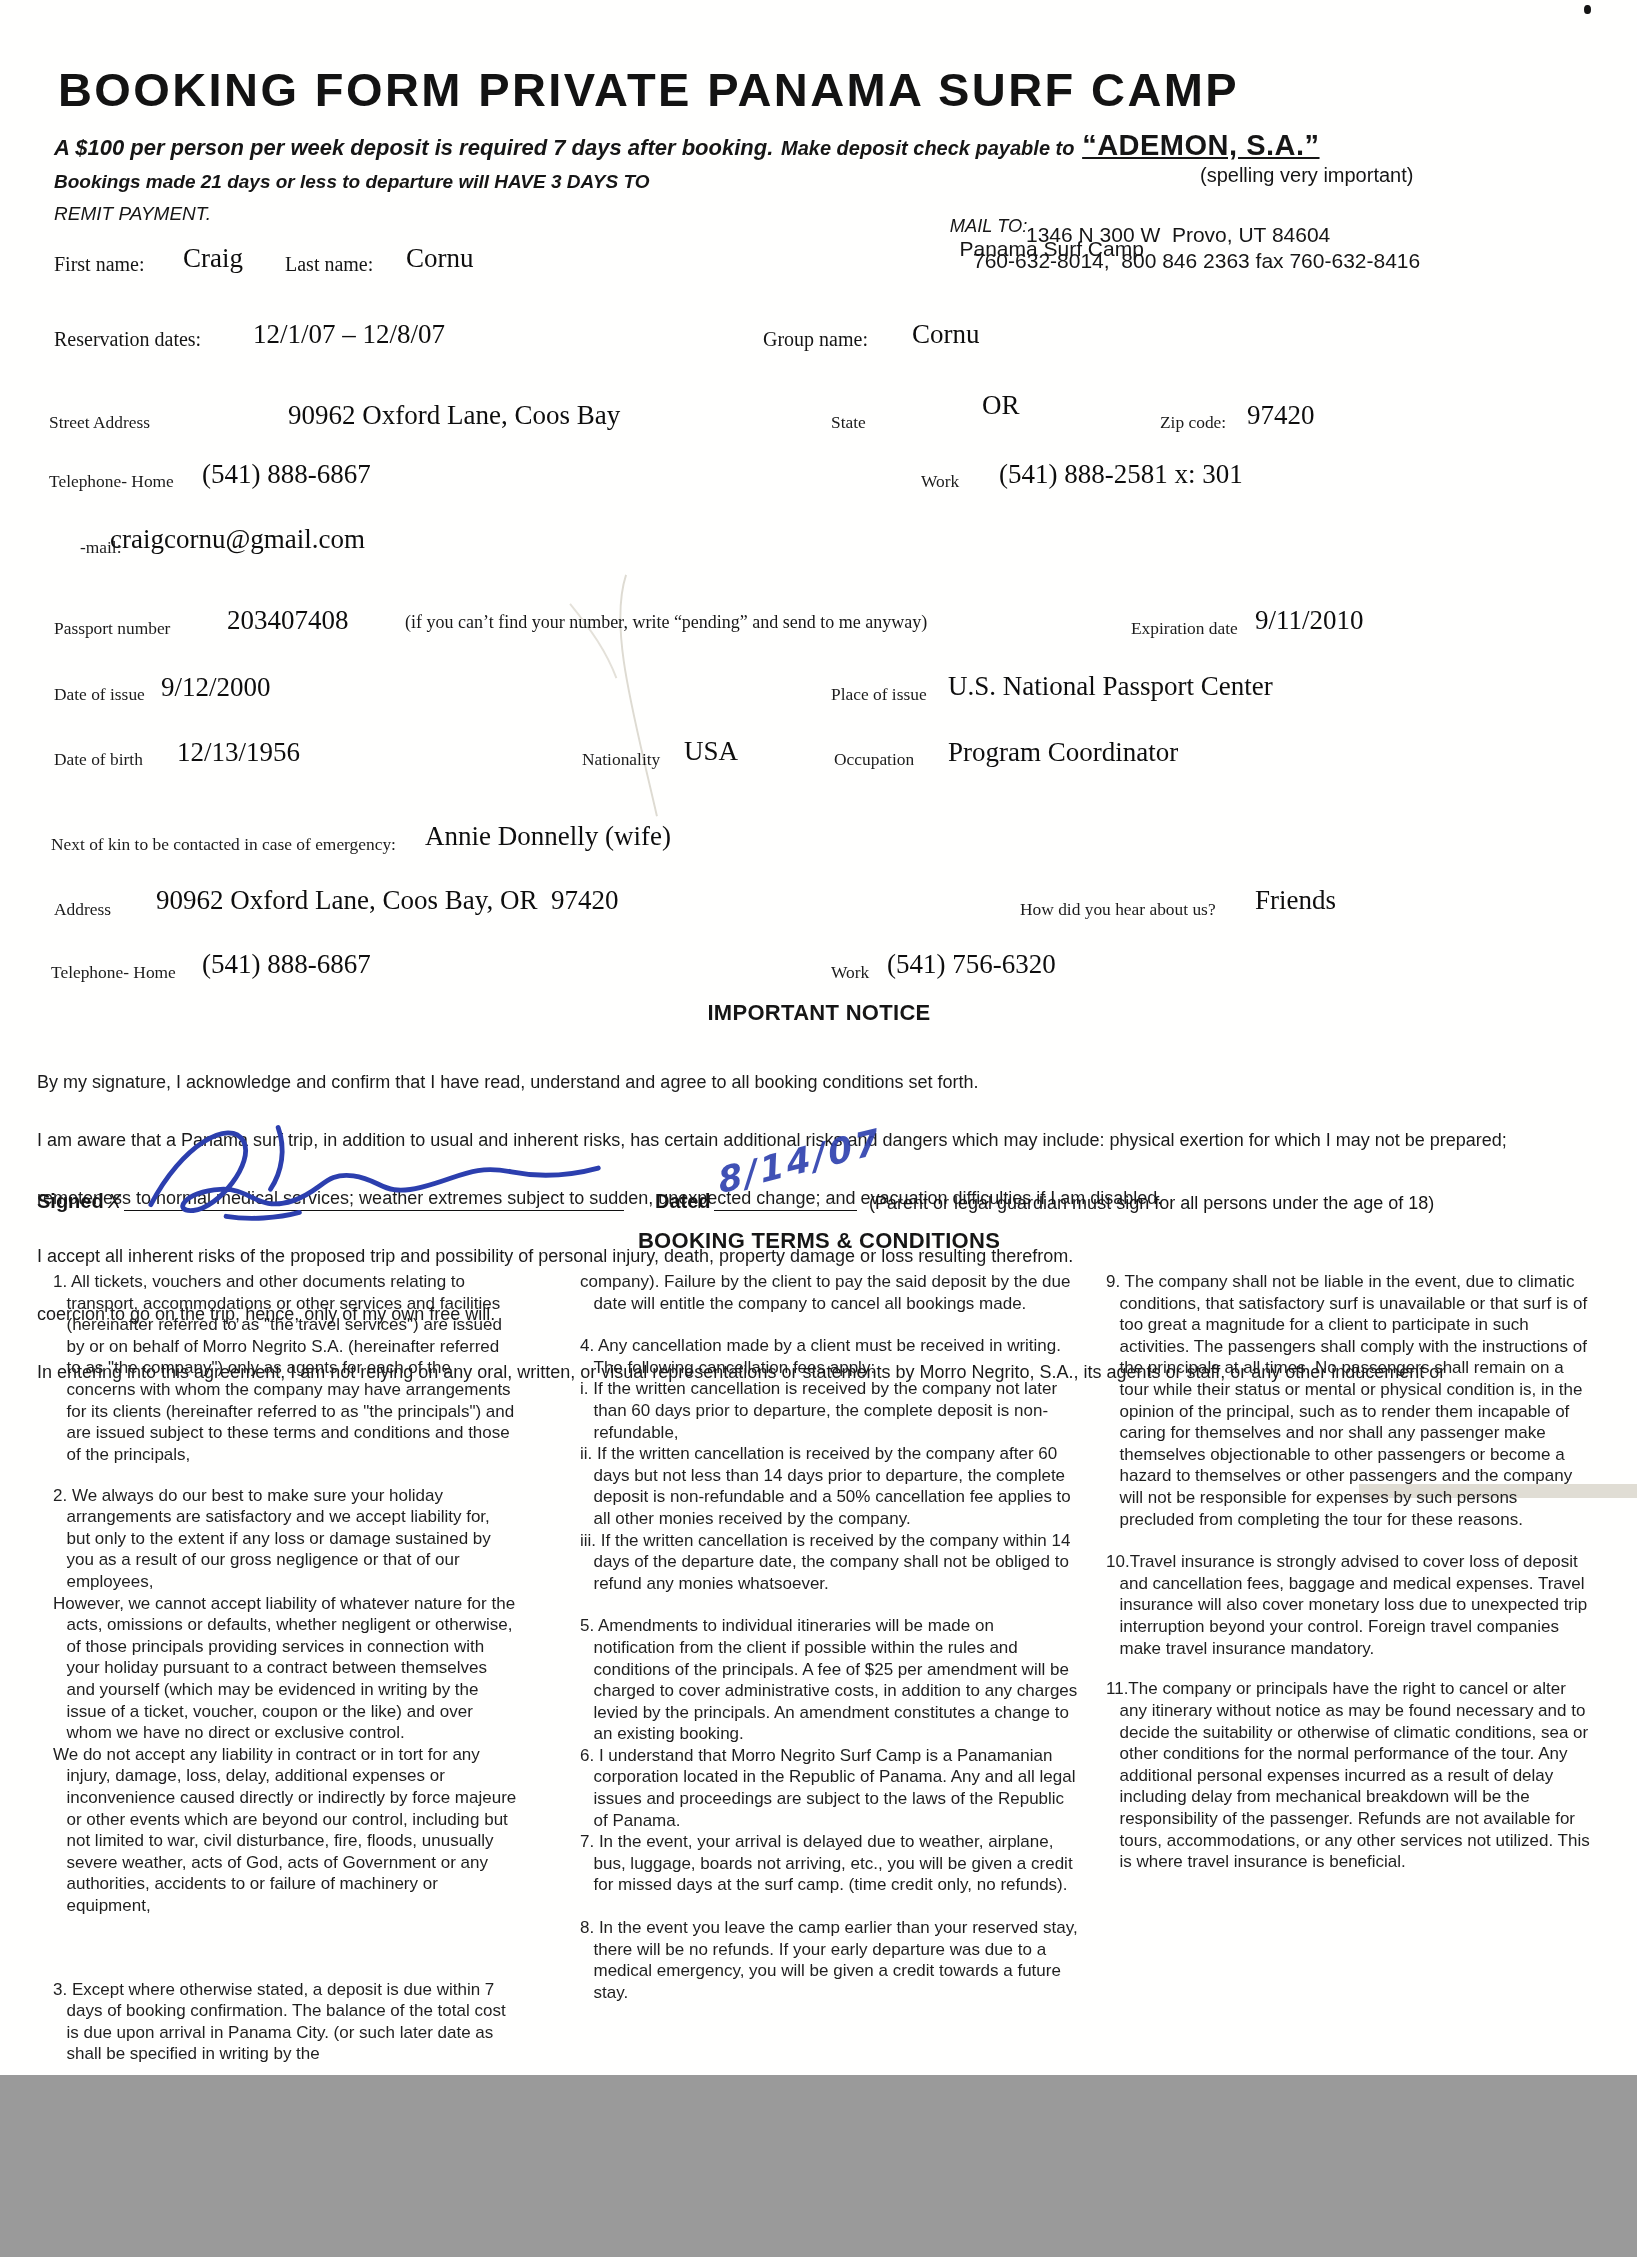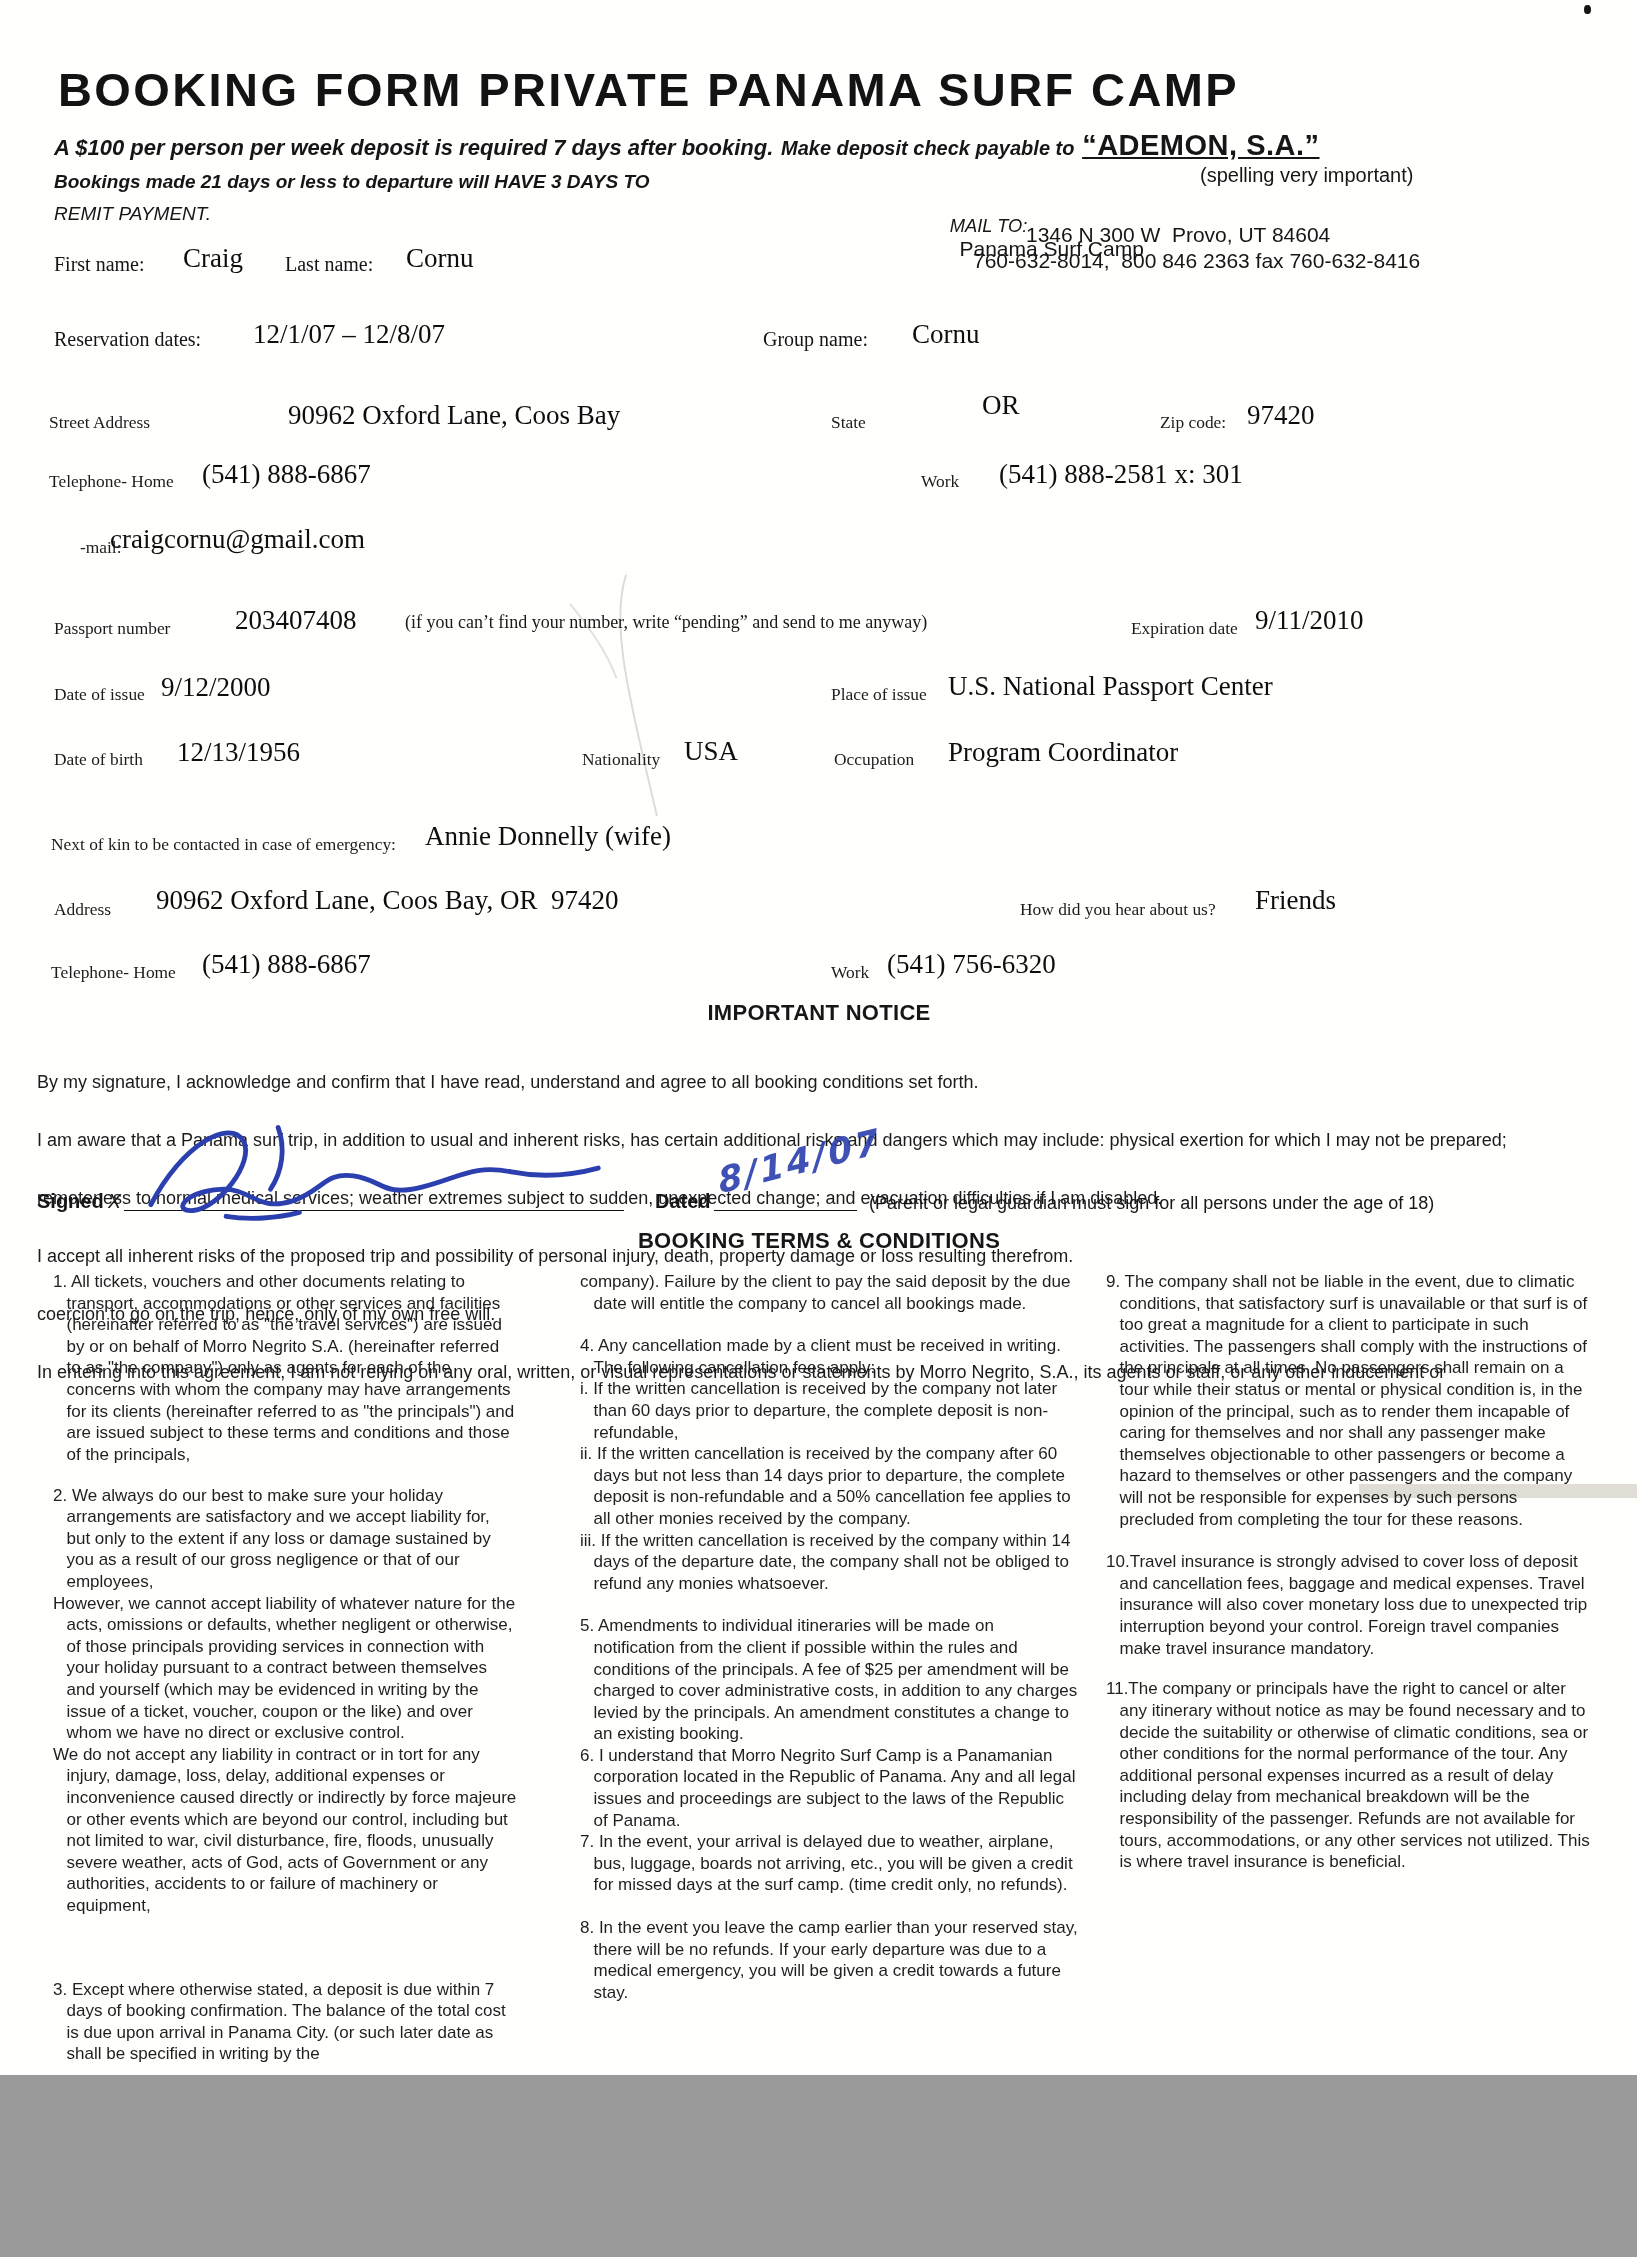--- a/index.html
+++ b/index.html
@@ -100,21 +100,21 @@
 
   <span class="abs lbl-sm" style="left:49px;top:471px;">Telephone- Home</span>
   <span class="abs val" style="left:202px;top:459px;">(541) 888-6867</span>
   <span class="abs lbl-sm" style="left:921px;top:471px;">Work</span>
   <span class="abs val" style="left:999px;top:459px;">(541) 888-2581 x: 301</span>
 
   <span class="abs lbl-sm" style="left:56px;top:537px;margin-left:24px;">-mail:</span>
   <span class="abs val" style="left:110px;top:524px;">craigcornu@gmail.com</span>
 
   <span class="abs lbl-sm" style="left:54px;top:618px;">Passport number</span>
-  <span class="abs val" style="left:227px;top:605px;margin-left:8px;">203407408</span>
+  <span class="abs val" style="left:227px;top:605px;">203407408</span>
   <span class="abs val-sm" style="left:405px;top:612px;">(if you can’t find your number, write “pending” and send to me anyway)</span>
   <span class="abs lbl-sm" style="left:1131px;top:618px;">Expiration date</span>
   <span class="abs val" style="left:1255px;top:605px;">9/11/2010</span>
 
   <span class="abs lbl-sm" style="left:54px;top:684px;">Date of issue</span>
   <span class="abs val" style="left:161px;top:672px;">9/12/2000</span>
   <span class="abs lbl-sm" style="left:831px;top:684px;">Place of issue</span>
   <span class="abs val" style="left:948px;top:671px;">U.S. National Passport Center</span>
 
   <span class="abs lbl-sm" style="left:54px;top:749px;">Date of birth</span>

